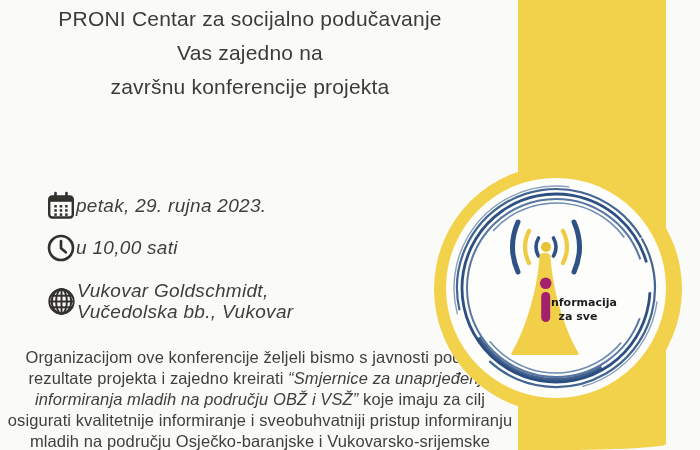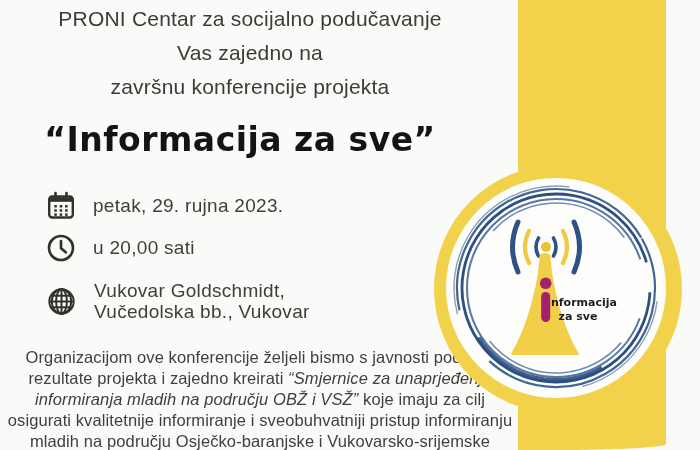--- a/index.html
+++ b/index.html
@@ -18,22 +18,22 @@
     color:#3d3b38;
   }
   .header .line{font-size:21px;line-height:34px;letter-spacing:.2px;}
   .title{
     margin-top:14px;padding-right:20px;
     font-family:"DejaVu Sans",sans-serif;font-weight:bold;
     font-size:33px;line-height:44px;color:#141414;letter-spacing:.5px;
   }
   
   .detail-row{
-    position:absolute;left:46px;display:flex;align-items:center;gap:17px;
-    color:#403e39;font-size:19px;font-weight:500;
+    position:absolute;left:46px;display:flex;align-items:center;
+    color:#403e39;font-style:italic;font-size:19px;font-weight:500;
     letter-spacing:.3px;
   }
   .detail-row .ic{flex:0 0 auto;display:block;}
   .loc-lines{line-height:21px;}
   
   .para{
     position:absolute;top:347px;left:4px;width:512px;text-align:center;
     font-size:16.5px;line-height:21px;color:#403f3d;letter-spacing:.1px;
   }
   .para em{font-style:italic;}
@@ -47,21 +47,20 @@
 <body>
 
 <div class="canvas">
 
   <div class="stripe" style="background:#f2d24b;"></div>
 
   <div class="header">
     <div class="line">PRONI Centar za socijalno podučavanje</div>
     <div class="line">Vas zajedno na</div>
     <div class="line">završnu konferencije projekta</div>
-    <div class="title">“Informacija za sve”</div>
   </div>
 
   <div class="detail-row" style="top:191px;">
     <svg class="ic" width="30" height="30" viewBox="0 0 30 30">
       <g stroke="#33312c" fill="none">
         <rect x="3.2" y="5.5" width="23.6" height="21" rx="3" stroke-width="2.4"></rect>
         <rect x="4" y="6.2" width="22" height="4.6" fill="#33312c" stroke="none"></rect>
         <line x1="9.5" y1="2" x2="9.5" y2="7.5" stroke-width="2.6" stroke-linecap="round"></line>
         <line x1="20.5" y1="2" x2="20.5" y2="7.5" stroke-width="2.6" stroke-linecap="round"></line>
         <g fill="#33312c" stroke="none">
@@ -80,21 +79,21 @@
     <span>petak, 29. rujna 2023.</span>
   </div>
 
   <div class="detail-row" style="top:233px;">
     <svg class="ic" width="30" height="30" viewBox="0 0 30 30">
       <g stroke="#33312c" fill="none" stroke-linecap="round" stroke-linejoin="round">
         <circle cx="15" cy="15" r="12" stroke-width="2.7"></circle>
         <path d="M15,8.2 L15,15.2 L19.8,19.3" stroke-width="2.7"></path>
       </g>
     </svg>
-    <span>u 20,00 sati</span>
+    <span>u 10,00 sati</span>
   </div>
 
   <div class="detail-row" style="top:280px;">
     <svg class="ic" width="31" height="31" viewBox="0 0 30 30">
       <g stroke="#33312c" fill="none" stroke-width="1.9">
         <circle cx="15" cy="15" r="11.8"></circle>
         <line x1="15" y1="3.2" x2="15" y2="26.8"></line>
         <ellipse cx="15" cy="15" rx="5.2" ry="11.8"></ellipse>
         <ellipse cx="15" cy="15" rx="9.4" ry="11.8"></ellipse>
         <line x1="4.7" y1="9.4" x2="25.3" y2="9.4"></line>

